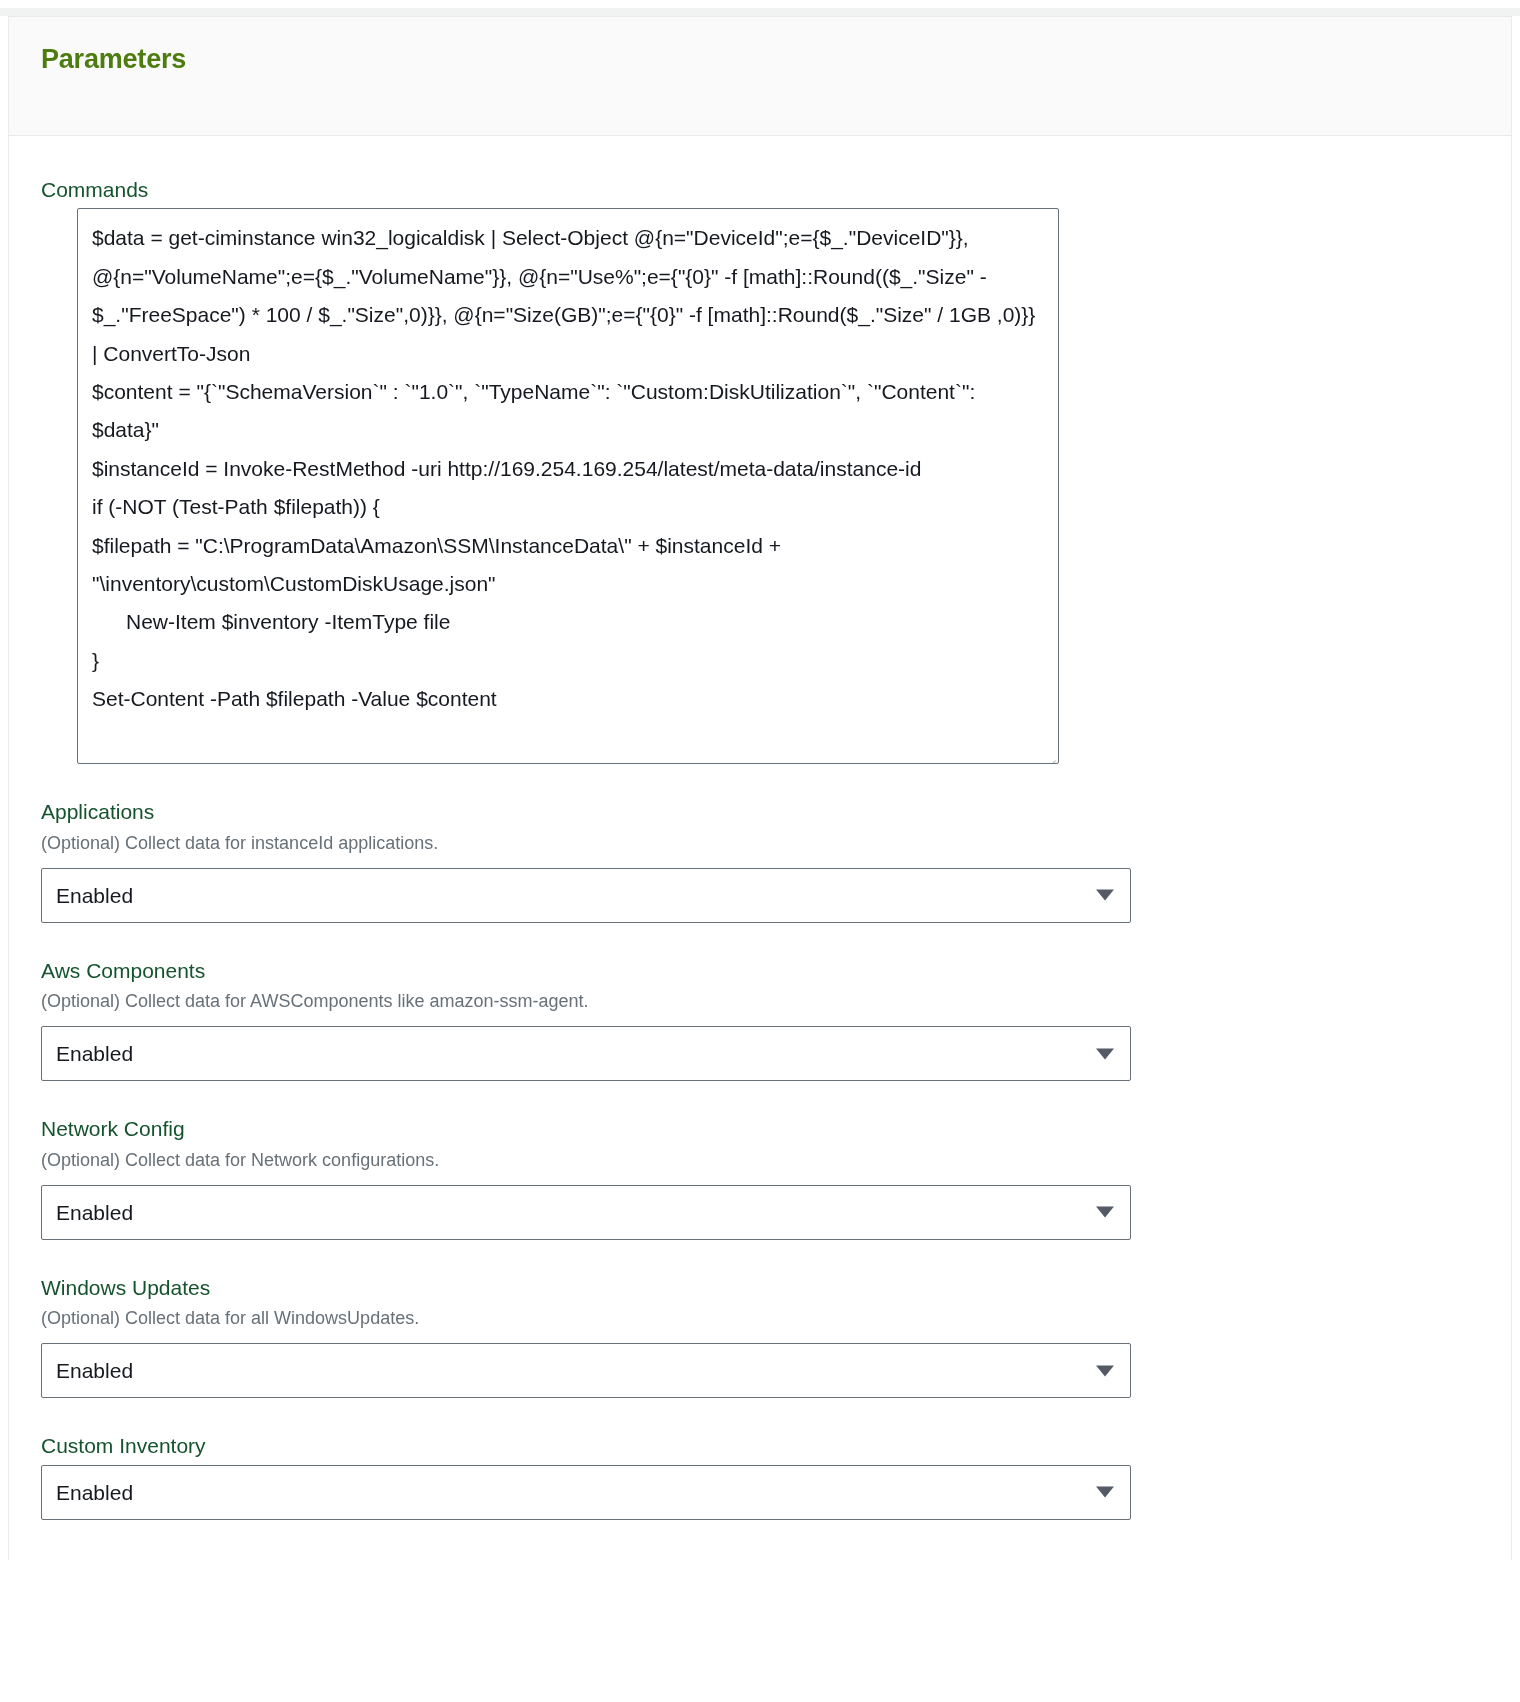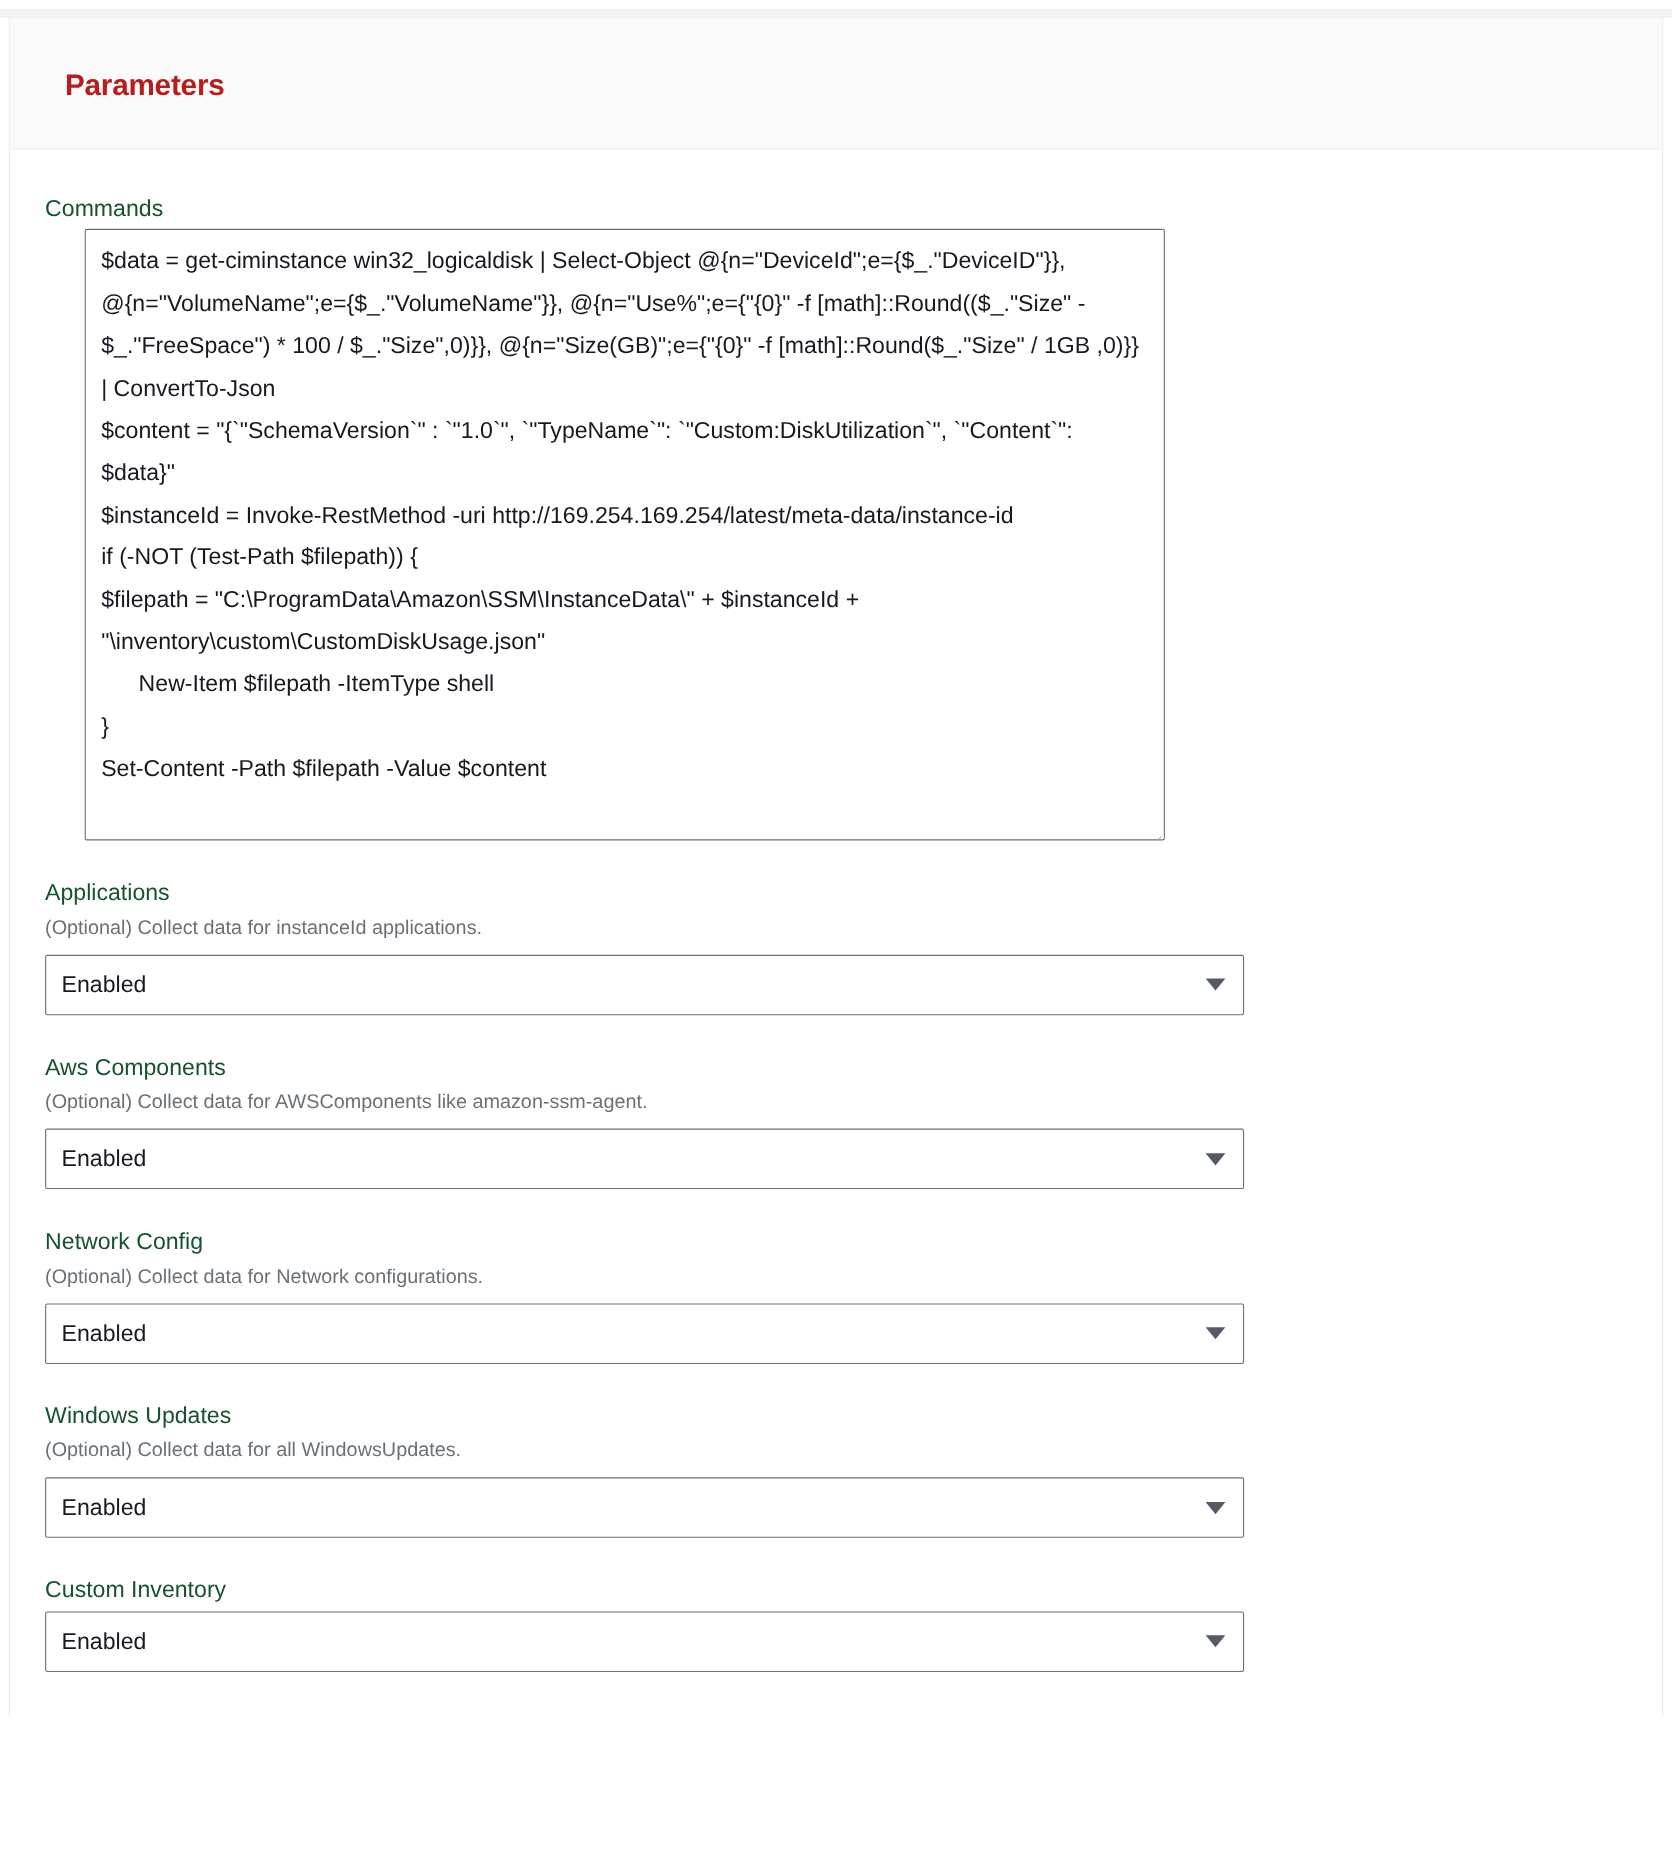--- a/index.html
+++ b/index.html
@@ -46,24 +46,24 @@
     background: #fafafa;
     border-bottom: 1px solid #e9ebed;
     padding: 26px 32px 28px 32px;
     box-sizing: border-box;
     height: 119px;
   }
 
   .card-title {
     font-size: 27px;
     font-weight: bold;
-    color: #b91c1c;
+    color: #4d7c0f;
     letter-spacing: -0.2px;
     line-height: 1.2;
-    margin: 18px;
+    margin: 0;
   }
 
   .card-body {
     padding: 40px 32px 40px 32px;
     background: #ffffff;
     box-sizing: border-box;
   }
 
   .field {
     margin-bottom: 34px;
@@ -177,21 +177,21 @@
 
       <div class="field">
         <div class="field-label">Commands</div>
         <div class="textarea-box">
           <div id="commands-content">
               <div class="code-line">$data = get-ciminstance win32_logicaldisk | Select-Object @{n="DeviceId";e={$_."DeviceID"}}, @{n="VolumeName";e={$_."VolumeName"}}, @{n="Use%";e={"{0}" -f [math]::Round(($_."Size" - $_."FreeSpace") * 100 / $_."Size",0)}}, @{n="Size(GB)";e={"{0}" -f [math]::Round($_."Size" / 1GB ,0)}} | ConvertTo-Json</div>
               <div class="code-line">$content = "{`"SchemaVersion`" : `"1.0`", `"TypeName`": `"Custom:DiskUtilization`", `"Content`": $data}"</div>
               <div class="code-line">$instanceId = Invoke-RestMethod -uri http://169.254.169.254/latest/meta-data/instance-id</div>
               <div class="code-line">if (-NOT (Test-Path $filepath)) {</div>
               <div class="code-line">$filepath = "C:\ProgramData\Amazon\SSM\InstanceData\" + $instanceId + "\inventory\custom\CustomDiskUsage.json"</div>
-              <div class="code-line indent">New-Item $filepath -ItemType shell</div>
+              <div class="code-line indent">New-Item $inventory -ItemType file</div>
               <div class="code-line">}</div>
               <div class="code-line">Set-Content -Path $filepath -Value $content</div>
             </div>
           <span class="resize-grip">
             <i class="g1"></i>
               <i class="g2"></i>
           </span>
         </div>
       </div>
 

